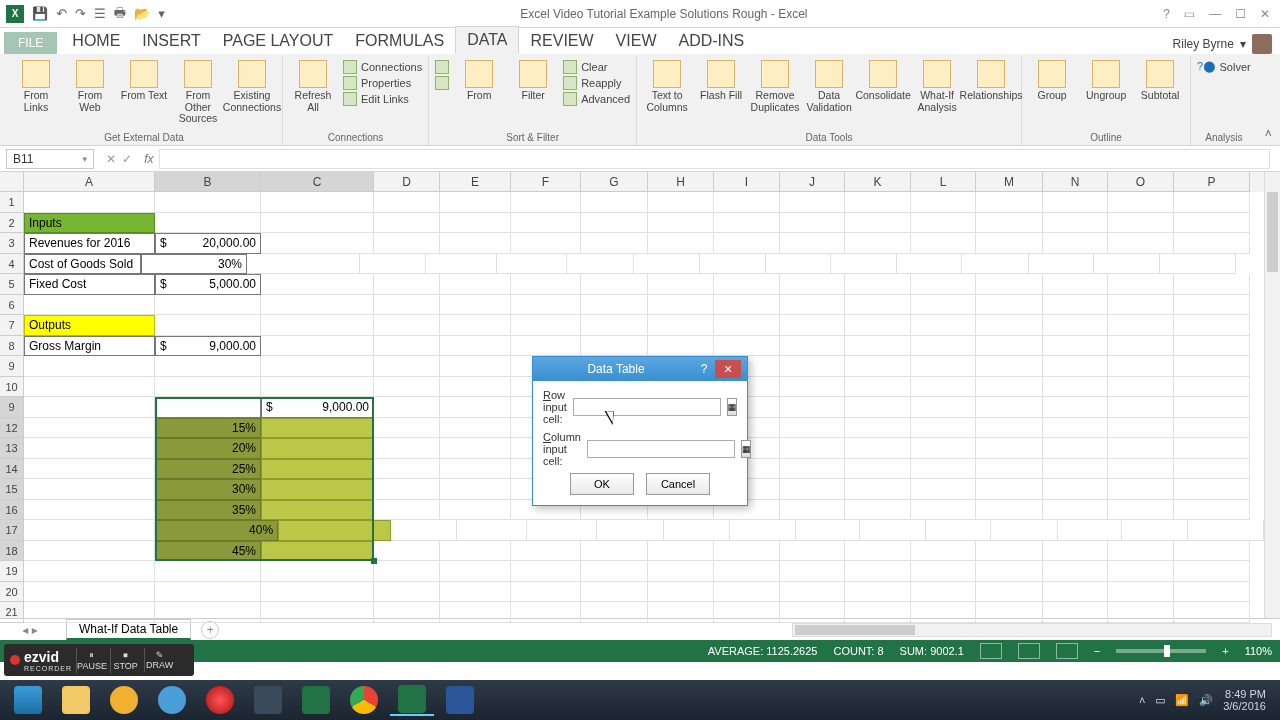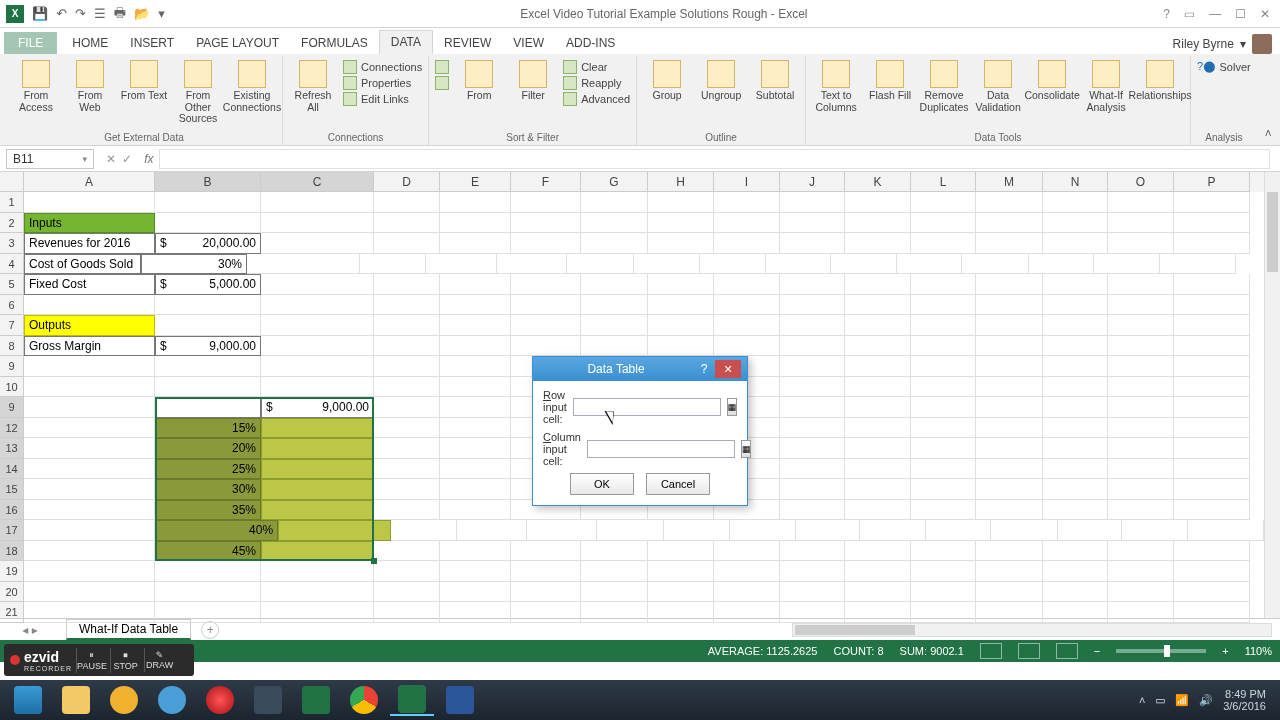--- a/index.html
+++ b/index.html
@@ -10,21 +10,21 @@
 .qat { display: flex; align-items: center; gap: 8px; padding-left: 6px; }
 .qat .xl-icon { width: 18px; height: 18px; background: #217346; color: #fff; display: flex; align-items: center; justify-content: center; font-size: 10px; font-weight: bold; }
 .qat-btn { color: #666; font-size: 13px; cursor: pointer; }
 .title-center { flex: 1; text-align: center; color: #666; font-size: 12px; }
 .win-controls { display: flex; gap: 14px; padding-right: 10px; color: #888; font-size: 12px; }
 .win-controls span { cursor: pointer; }
 
 
 .ribbon-tabs { height: 26px; background: #fff; display: flex; align-items: flex-end; padding-left: 4px; }
 .file-tab { background: #217346; color: #fff; padding: 4px 14px; font-size: 12px; margin-right: 4px; opacity:0.4;}
-.ribbon-tab { padding: 4px 11px; font-size: 12px; color: #444; cursor: pointer; margin-top: 48px; }
+.ribbon-tab { padding: 4px 11px; font-size: 16px; color: #444; cursor: pointer; margin-top: 48px; }
 .ribbon-tab.active { border: 1px solid #d4d4d4; border-bottom: 1px solid #f1f1f1; background: #f1f1f1; }
 .account { margin-left: auto; padding-right: 8px; display: flex; align-items: center; gap: 6px; color: #444; font-size: 12px; }
 .avatar { width: 20px; height: 20px; background: #8a6d5a; border-radius: 2px; }
 
 
 .ribbon { height: 92px; background: #f1f1f1; border-bottom: 1px solid #d4d4d4; display: flex; padding: 2px 6px 0 6px; }
 .rgroup { display: flex; flex-direction: column; border-right: 1px solid #dcdcdc; padding: 0 6px; }
 .rgroup-body { flex: 1; display: flex; align-items: flex-start; gap: 6px; padding-top: 4px; }
 .rgroup-label { text-align: center; font-size: 10px; color: #666; padding: 2px 0; position: relative; }
 .rbtn-lg { display: flex; flex-direction: column; align-items: center; width: 48px; cursor: pointer; }
@@ -162,21 +162,21 @@
     <span>▾</span>
     <div class="avatar"></div>
   </div>
 </div>
 
 <div class="ribbon">
   <div class="rgroup">
     <div class="rgroup-body">
       <div class="rbtn-lg">
           <div class="ricon"></div>
-          <div class="rlabel">From Access</div>
+          <div class="rlabel">From Links</div>
         </div>
       <div class="rbtn-lg">
           <div class="ricon"></div>
           <div class="rlabel">From Web</div>
         </div>
       <div class="rbtn-lg">
           <div class="ricon"></div>
           <div class="rlabel">From Text</div>
         </div>
       <div class="rbtn-lg">
@@ -245,65 +245,65 @@
             <span>Advanced</span>
           </div>
       </div>
     </div>
     <div class="rgroup-label">Sort &amp; Filter</div>
   </div>
   <div class="rgroup">
     <div class="rgroup-body">
       <div class="rbtn-lg">
           <div class="ricon"></div>
-          <div class="rlabel">Group</div>
-        </div>
-      <div class="rbtn-lg">
-          <div class="ricon"></div>
-          <div class="rlabel">Ungroup</div>
-        </div>
-      <div class="rbtn-lg">
-          <div class="ricon"></div>
-          <div class="rlabel">Subtotal</div>
-        </div>
-    </div>
-    <div class="rgroup-label">Outline</div>
+          <div class="rlabel">Text to Columns</div>
+        </div>
+      <div class="rbtn-lg">
+          <div class="ricon"></div>
+          <div class="rlabel">Flash Fill</div>
+        </div>
+      <div class="rbtn-lg">
+          <div class="ricon"></div>
+          <div class="rlabel">Remove Duplicates</div>
+        </div>
+      <div class="rbtn-lg">
+          <div class="ricon"></div>
+          <div class="rlabel">Data Validation</div>
+        </div>
+      <div class="rbtn-lg">
+          <div class="ricon"></div>
+          <div class="rlabel">Consolidate</div>
+        </div>
+      <div class="rbtn-lg">
+          <div class="ricon"></div>
+          <div class="rlabel">What-If Analysis</div>
+        </div>
+      <div class="rbtn-lg">
+          <div class="ricon"></div>
+          <div class="rlabel">Relationships</div>
+        </div>
+    </div>
+    <div class="rgroup-label">Data Tools</div>
   </div>
   <div class="rgroup">
     <div class="rgroup-body">
       <div class="rbtn-lg">
           <div class="ricon"></div>
-          <div class="rlabel">Text to Columns</div>
-        </div>
-      <div class="rbtn-lg">
-          <div class="ricon"></div>
-          <div class="rlabel">Flash Fill</div>
-        </div>
-      <div class="rbtn-lg">
-          <div class="ricon"></div>
-          <div class="rlabel">Remove Duplicates</div>
-        </div>
-      <div class="rbtn-lg">
-          <div class="ricon"></div>
-          <div class="rlabel">Data Validation</div>
-        </div>
-      <div class="rbtn-lg">
-          <div class="ricon"></div>
-          <div class="rlabel">Consolidate</div>
-        </div>
-      <div class="rbtn-lg">
-          <div class="ricon"></div>
-          <div class="rlabel">What-If Analysis</div>
-        </div>
-      <div class="rbtn-lg">
-          <div class="ricon"></div>
-          <div class="rlabel">Relationships</div>
-        </div>
-    </div>
-    <div class="rgroup-label">Data Tools</div>
+          <div class="rlabel">Group</div>
+        </div>
+      <div class="rbtn-lg">
+          <div class="ricon"></div>
+          <div class="rlabel">Ungroup</div>
+        </div>
+      <div class="rbtn-lg">
+          <div class="ricon"></div>
+          <div class="rlabel">Subtotal</div>
+        </div>
+    </div>
+    <div class="rgroup-label">Outline</div>
   </div>
   <div class="rgroup analysis-grp" style="border-right:none;">
     <div class="rgroup-body">
       <div class="rbtn-sm">
           <span style="color:#1f6fb0;">?⬤</span> 
           <span>Solver</span>
         </div>
     </div>
     <div class="rgroup-label">Analysis</div>
   </div>

